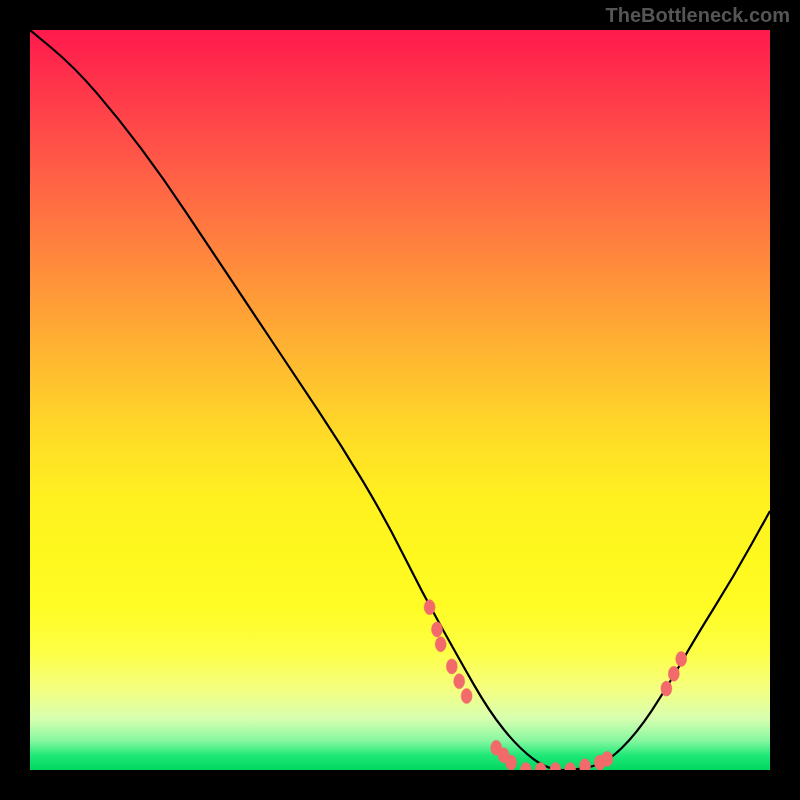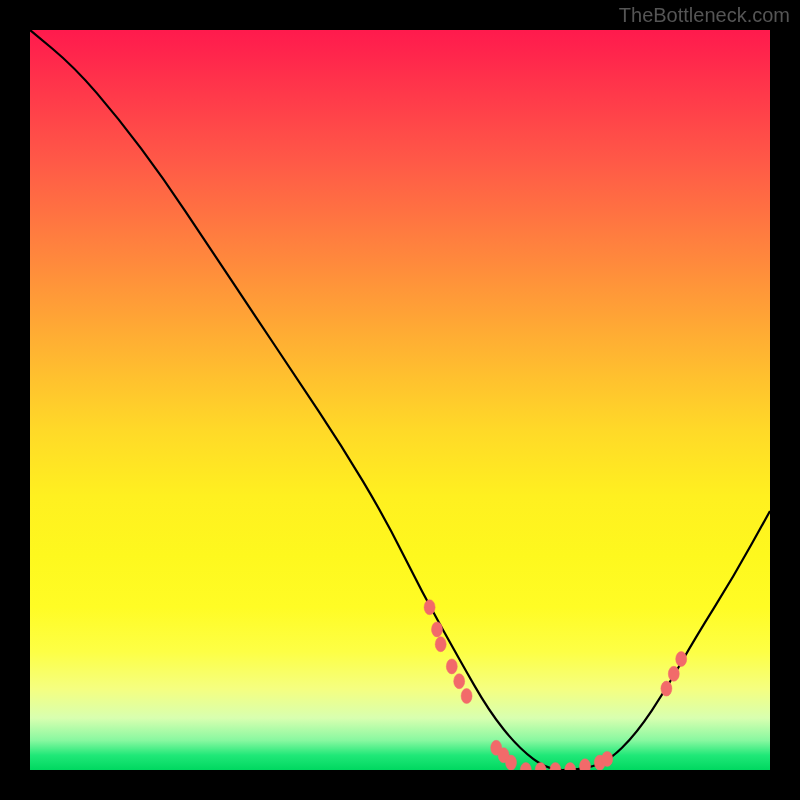--- a/index.html
+++ b/index.html
@@ -9,21 +9,21 @@
     height: 800px;
     position: relative;
     font-family: Arial, sans-serif;
   }
   .watermark {
     position: absolute;
     top: 4px;
     right: 10px;
     color: #555;
     font-size: 20px;
-    font-weight: normal;
+    font-weight: bold;
     z-index: 10;
   }
   .plot-area {
     position: absolute;
     left: 30px;
     top: 30px;
     width: 740px;
     height: 740px;
     background: linear-gradient(to bottom,
       #ff1a4d 0%,

